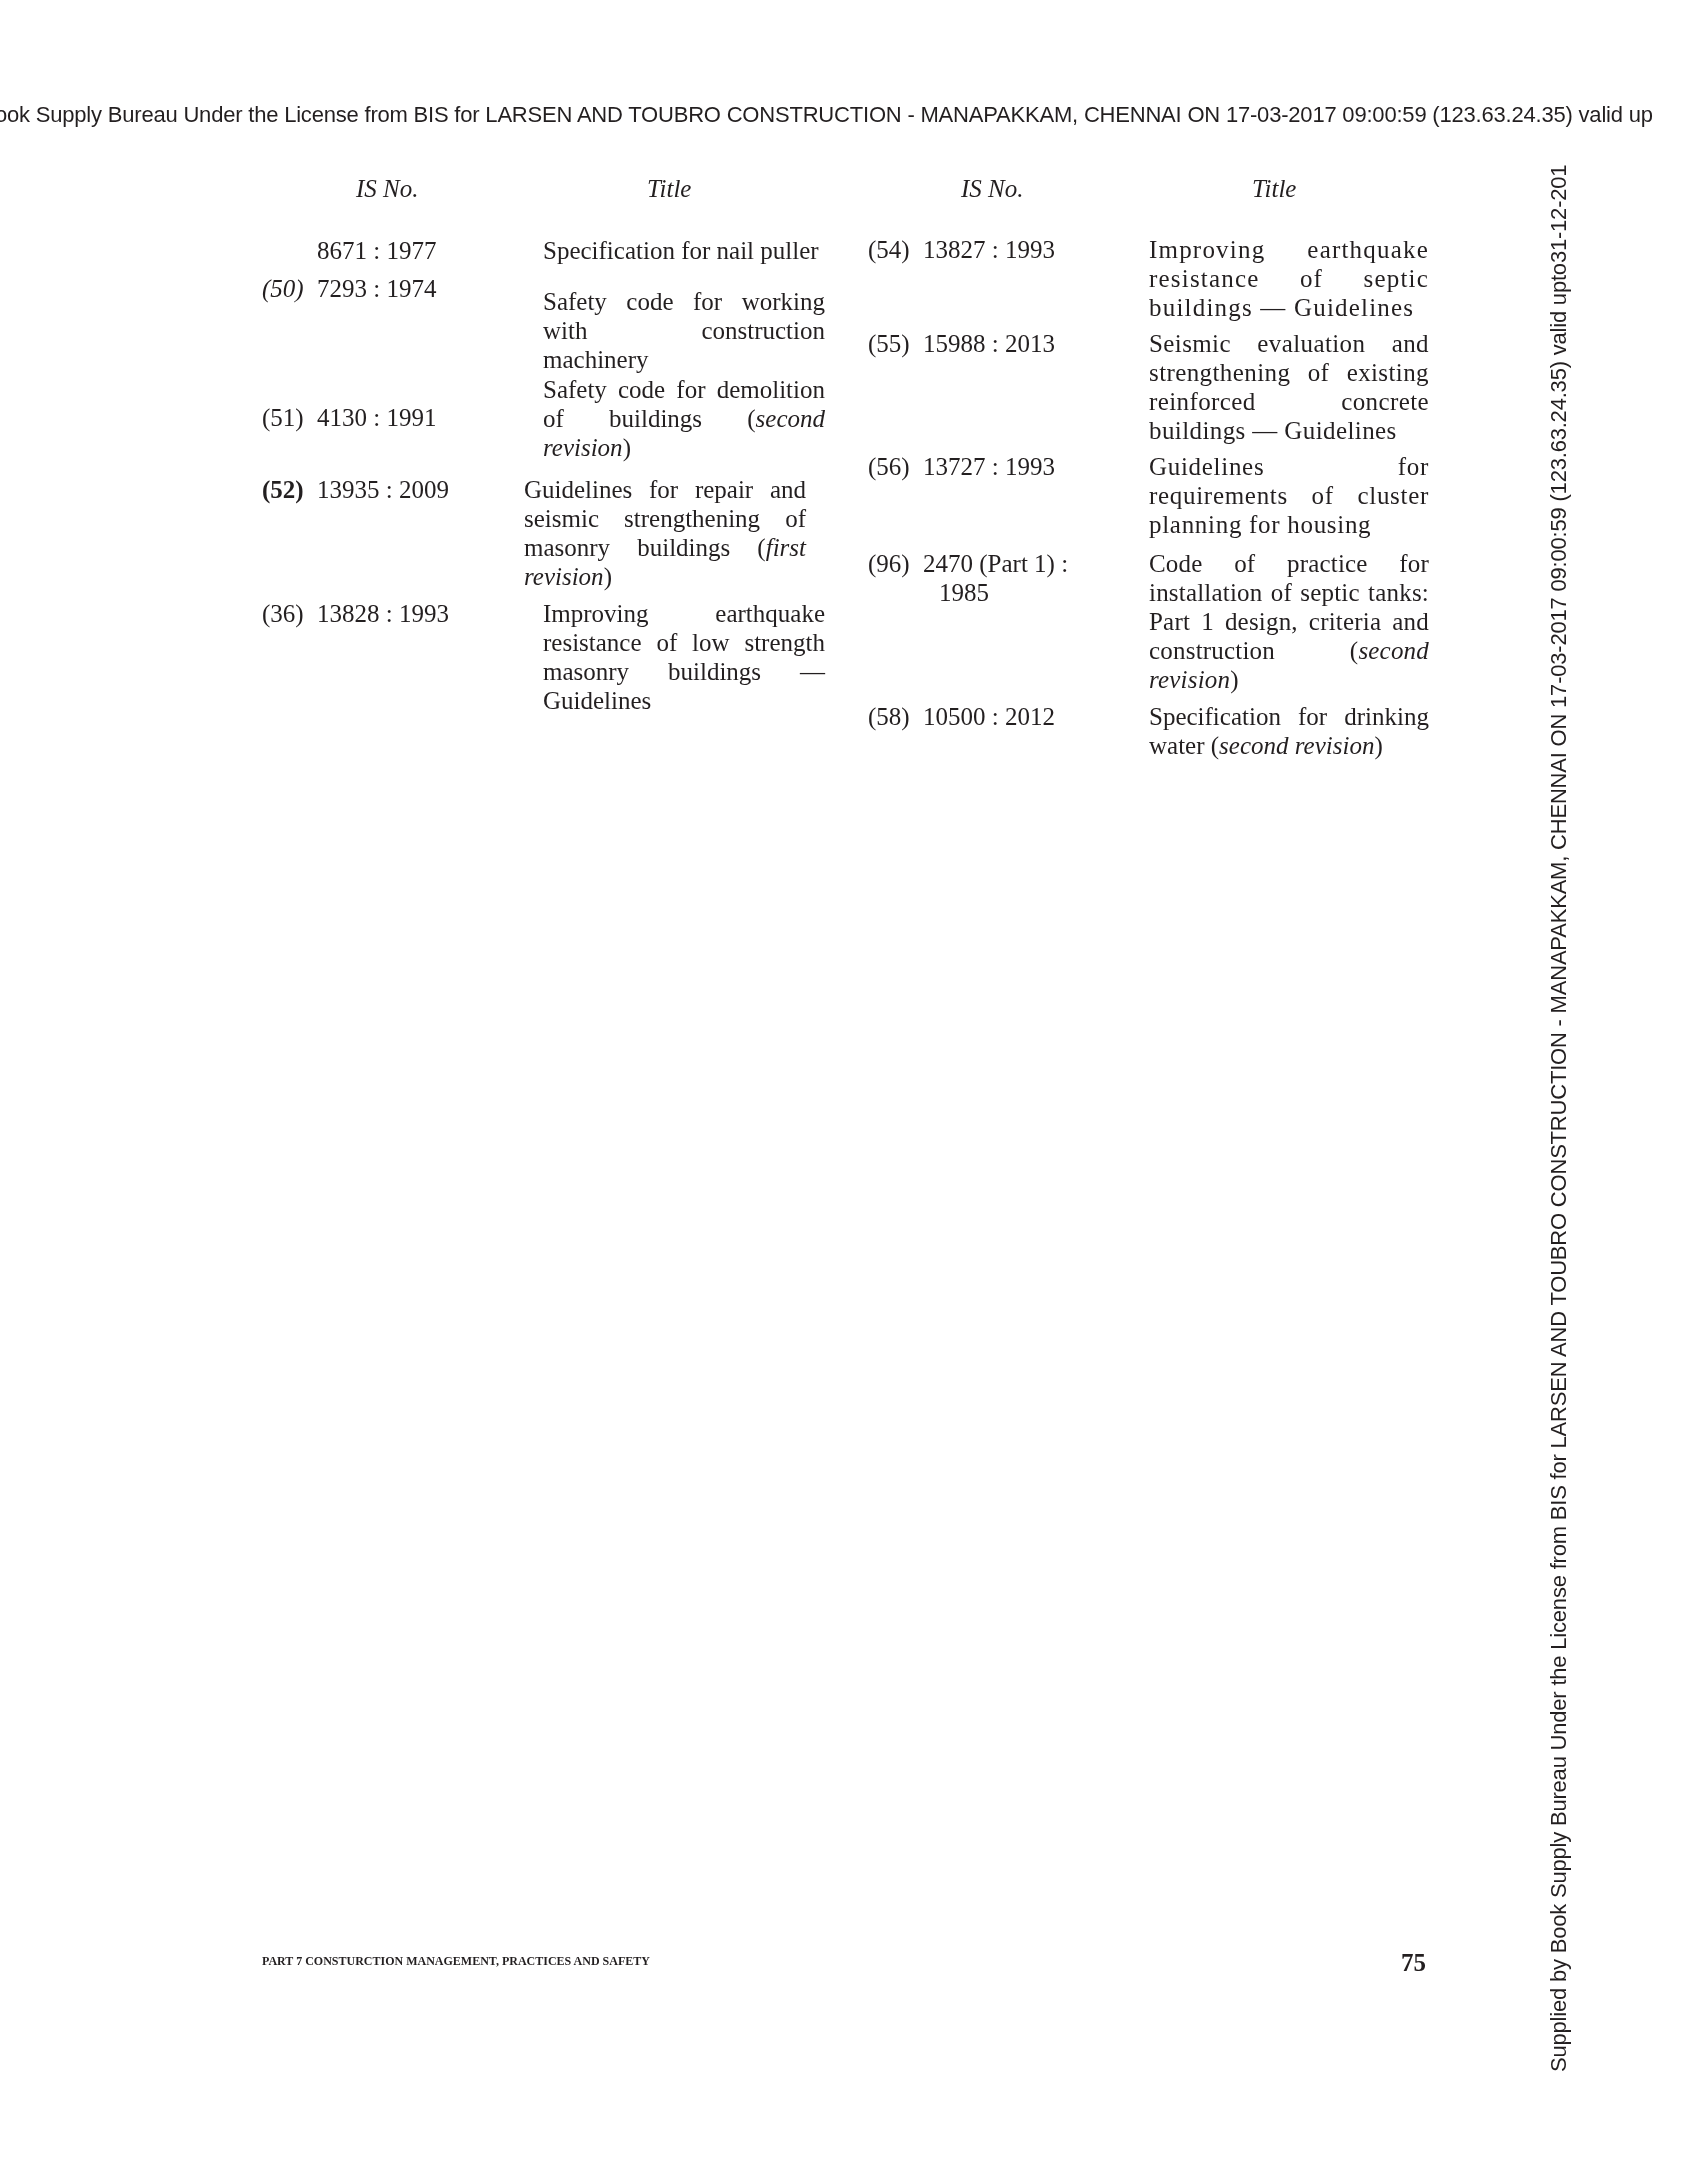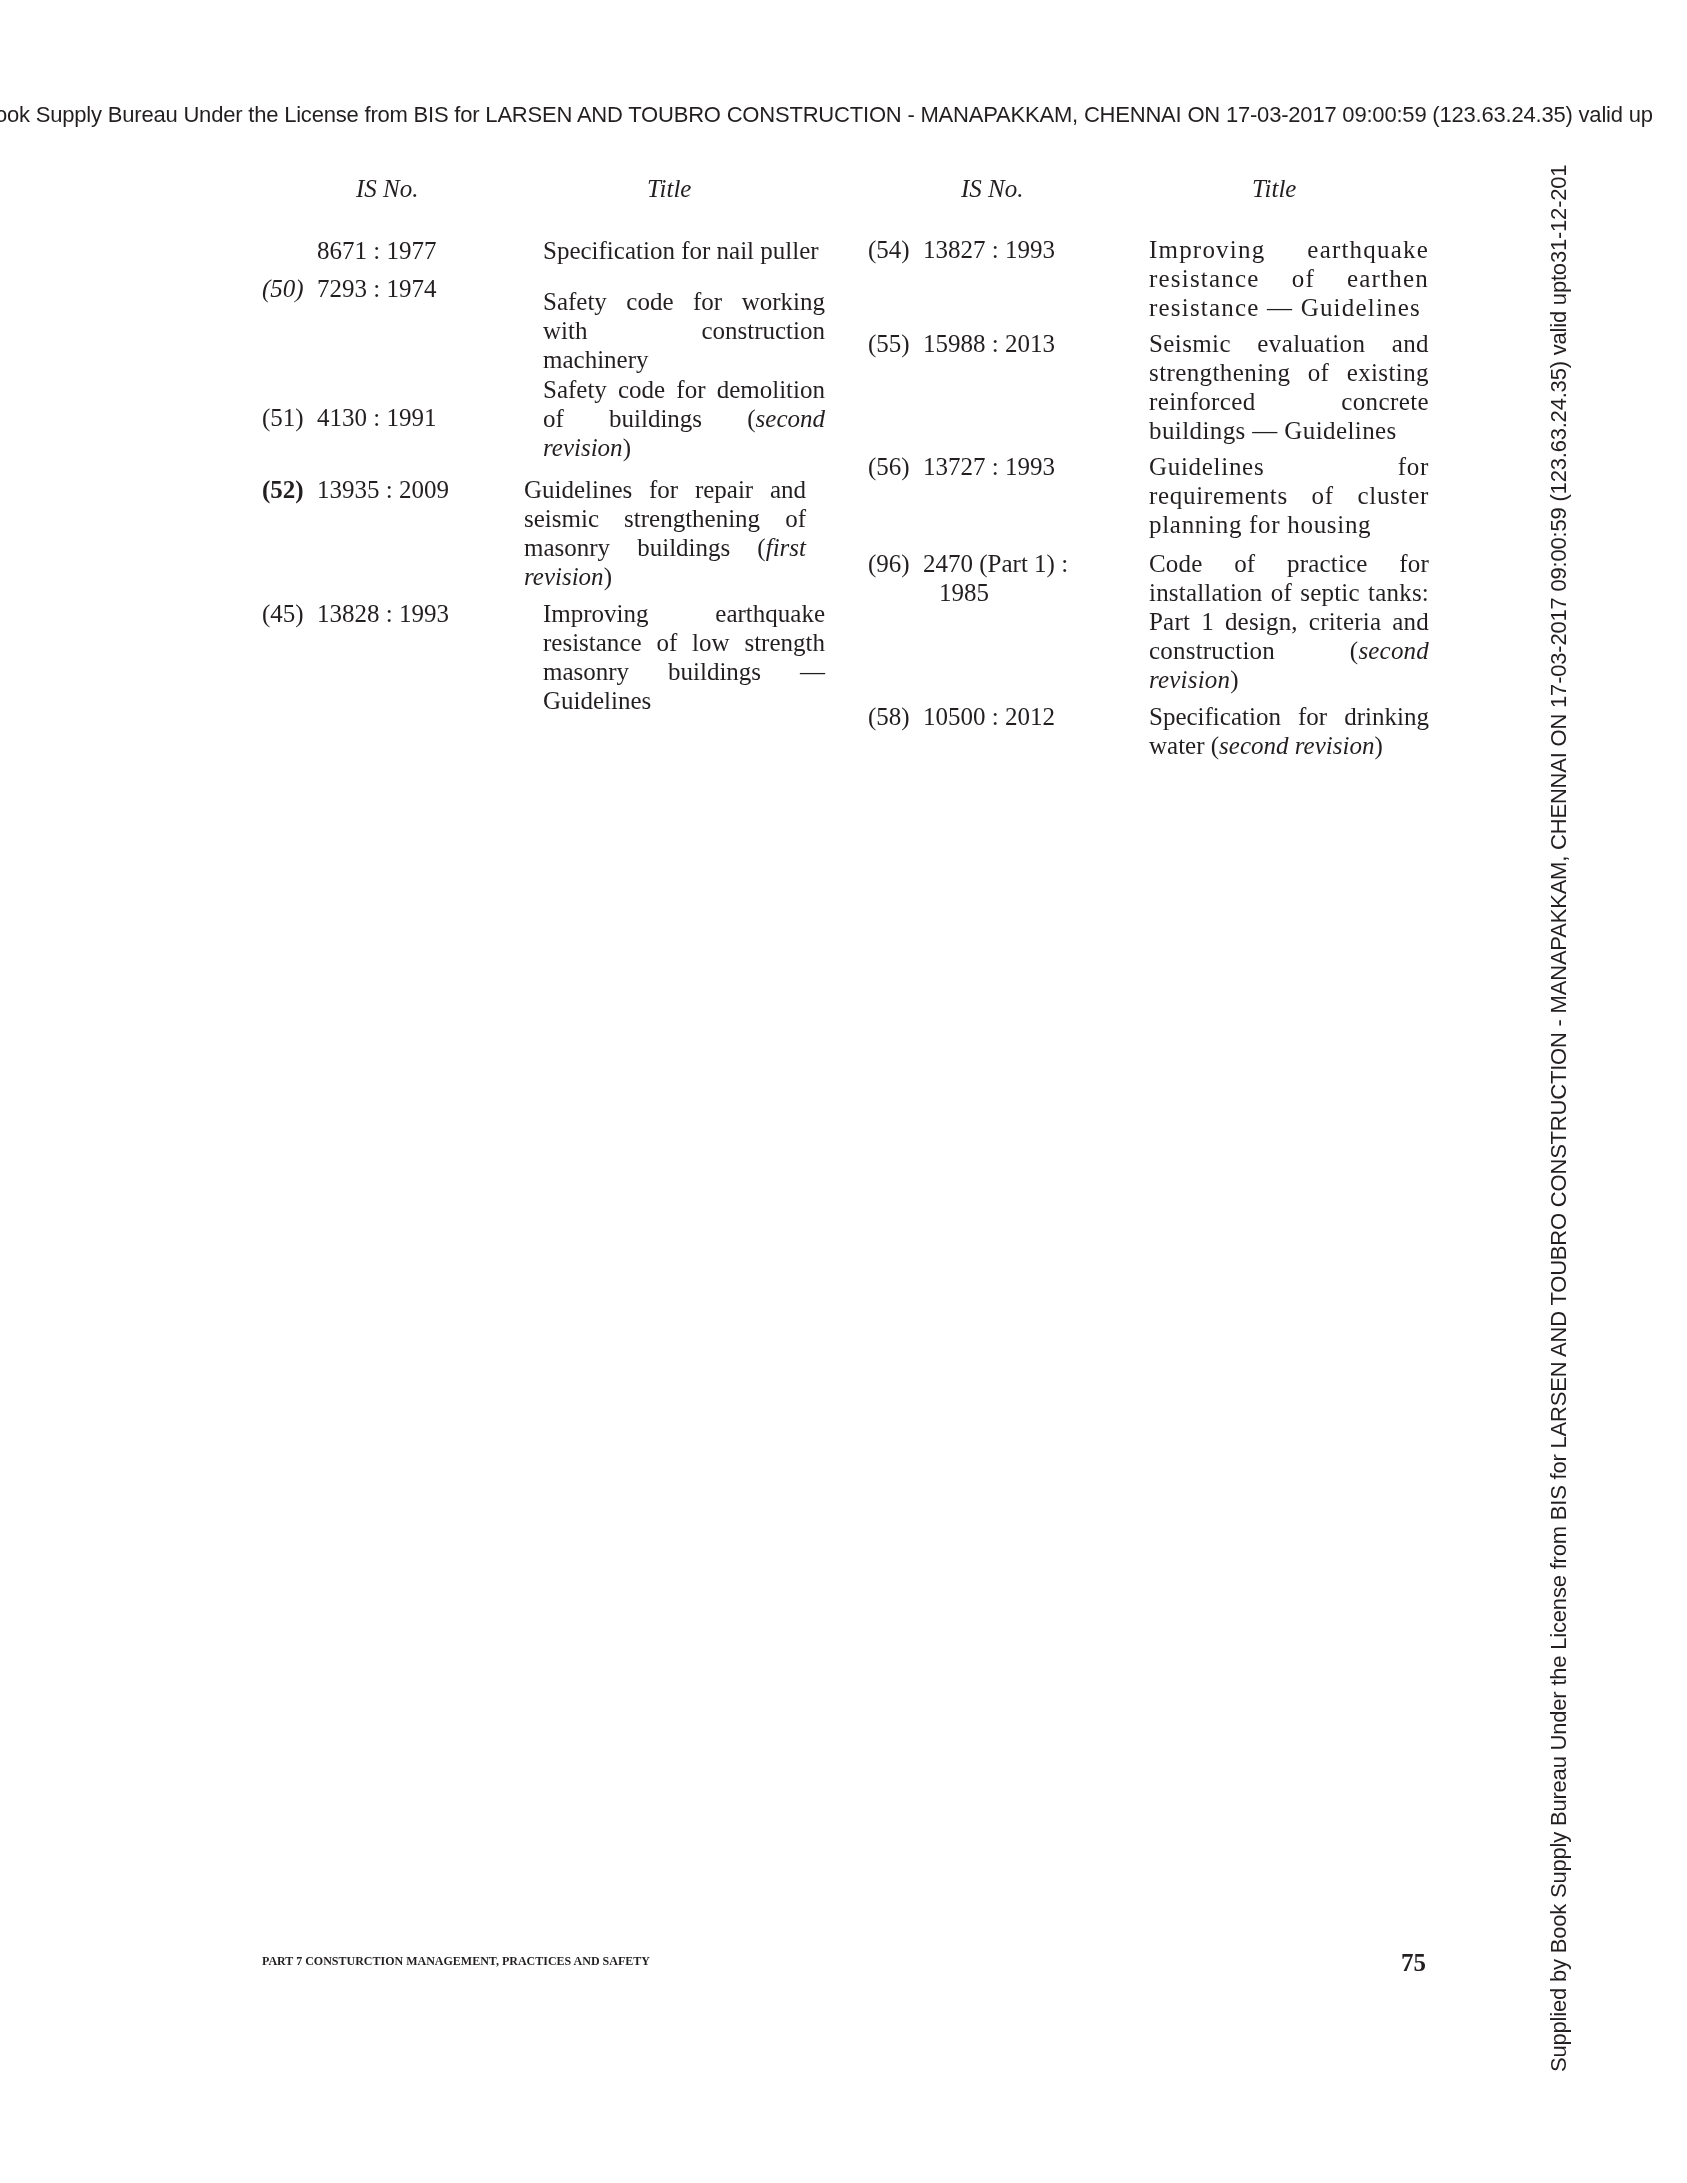--- a/index.html
+++ b/index.html
@@ -70,34 +70,34 @@
   </div>
 
   <div class="row serif isno" style="left:262px; top:475px;">
     <span style="display:inline-block; width:55px;font-weight:bold;">(52)</span><span>13935 : 2009</span>
   </div>
   <div class="row serif title" style="left:524px; top:475px; width:282px;">
     <span>Guidelines for repair and seismic strengthening of masonry buildings (</span><i>first revision</i><span>)</span>
   </div>
 
   <div class="row serif isno" style="left:262px; top:599px;">
-    <span style="display:inline-block; width:55px;">(45)</span><span>13828 : 1993</span>
+    <span style="display:inline-block; width:55px;">(36)</span><span>13828 : 1993</span>
   </div>
   <div class="row serif title" style="left:543px; top:599px; width:282px;">
     <span>Improving earthquake resistance of low strength masonry buildings — Guidelines</span>
   </div>
 </div>
 
 <div>
 
   <div class="row serif isno" style="left:868px; top:235px;">
     <span style="display:inline-block; width:55px;">(54)</span><span>13827 : 1993</span>
   </div>
   <div class="row serif title" style="left:1149px; top:235px; width:280px; letter-spacing:1.2px;">
-    <span>Improving earthquake resistance of earthen resistance — Guidelines</span>
+    <span>Improving earthquake resistance of septic buildings — Guidelines</span>
   </div>
 
   <div class="row serif isno" style="left:868px; top:329px;">
     <span style="display:inline-block; width:55px;">(55)</span><span>15988 : 2013</span>
   </div>
   <div class="row serif title" style="left:1149px; top:329px; width:280px; letter-spacing:0.4px;">
     <span>Seismic evaluation and strengthening of existing reinforced concrete buildings — Guidelines</span>
   </div>
 
   <div class="row serif isno" style="left:868px; top:452px;">

